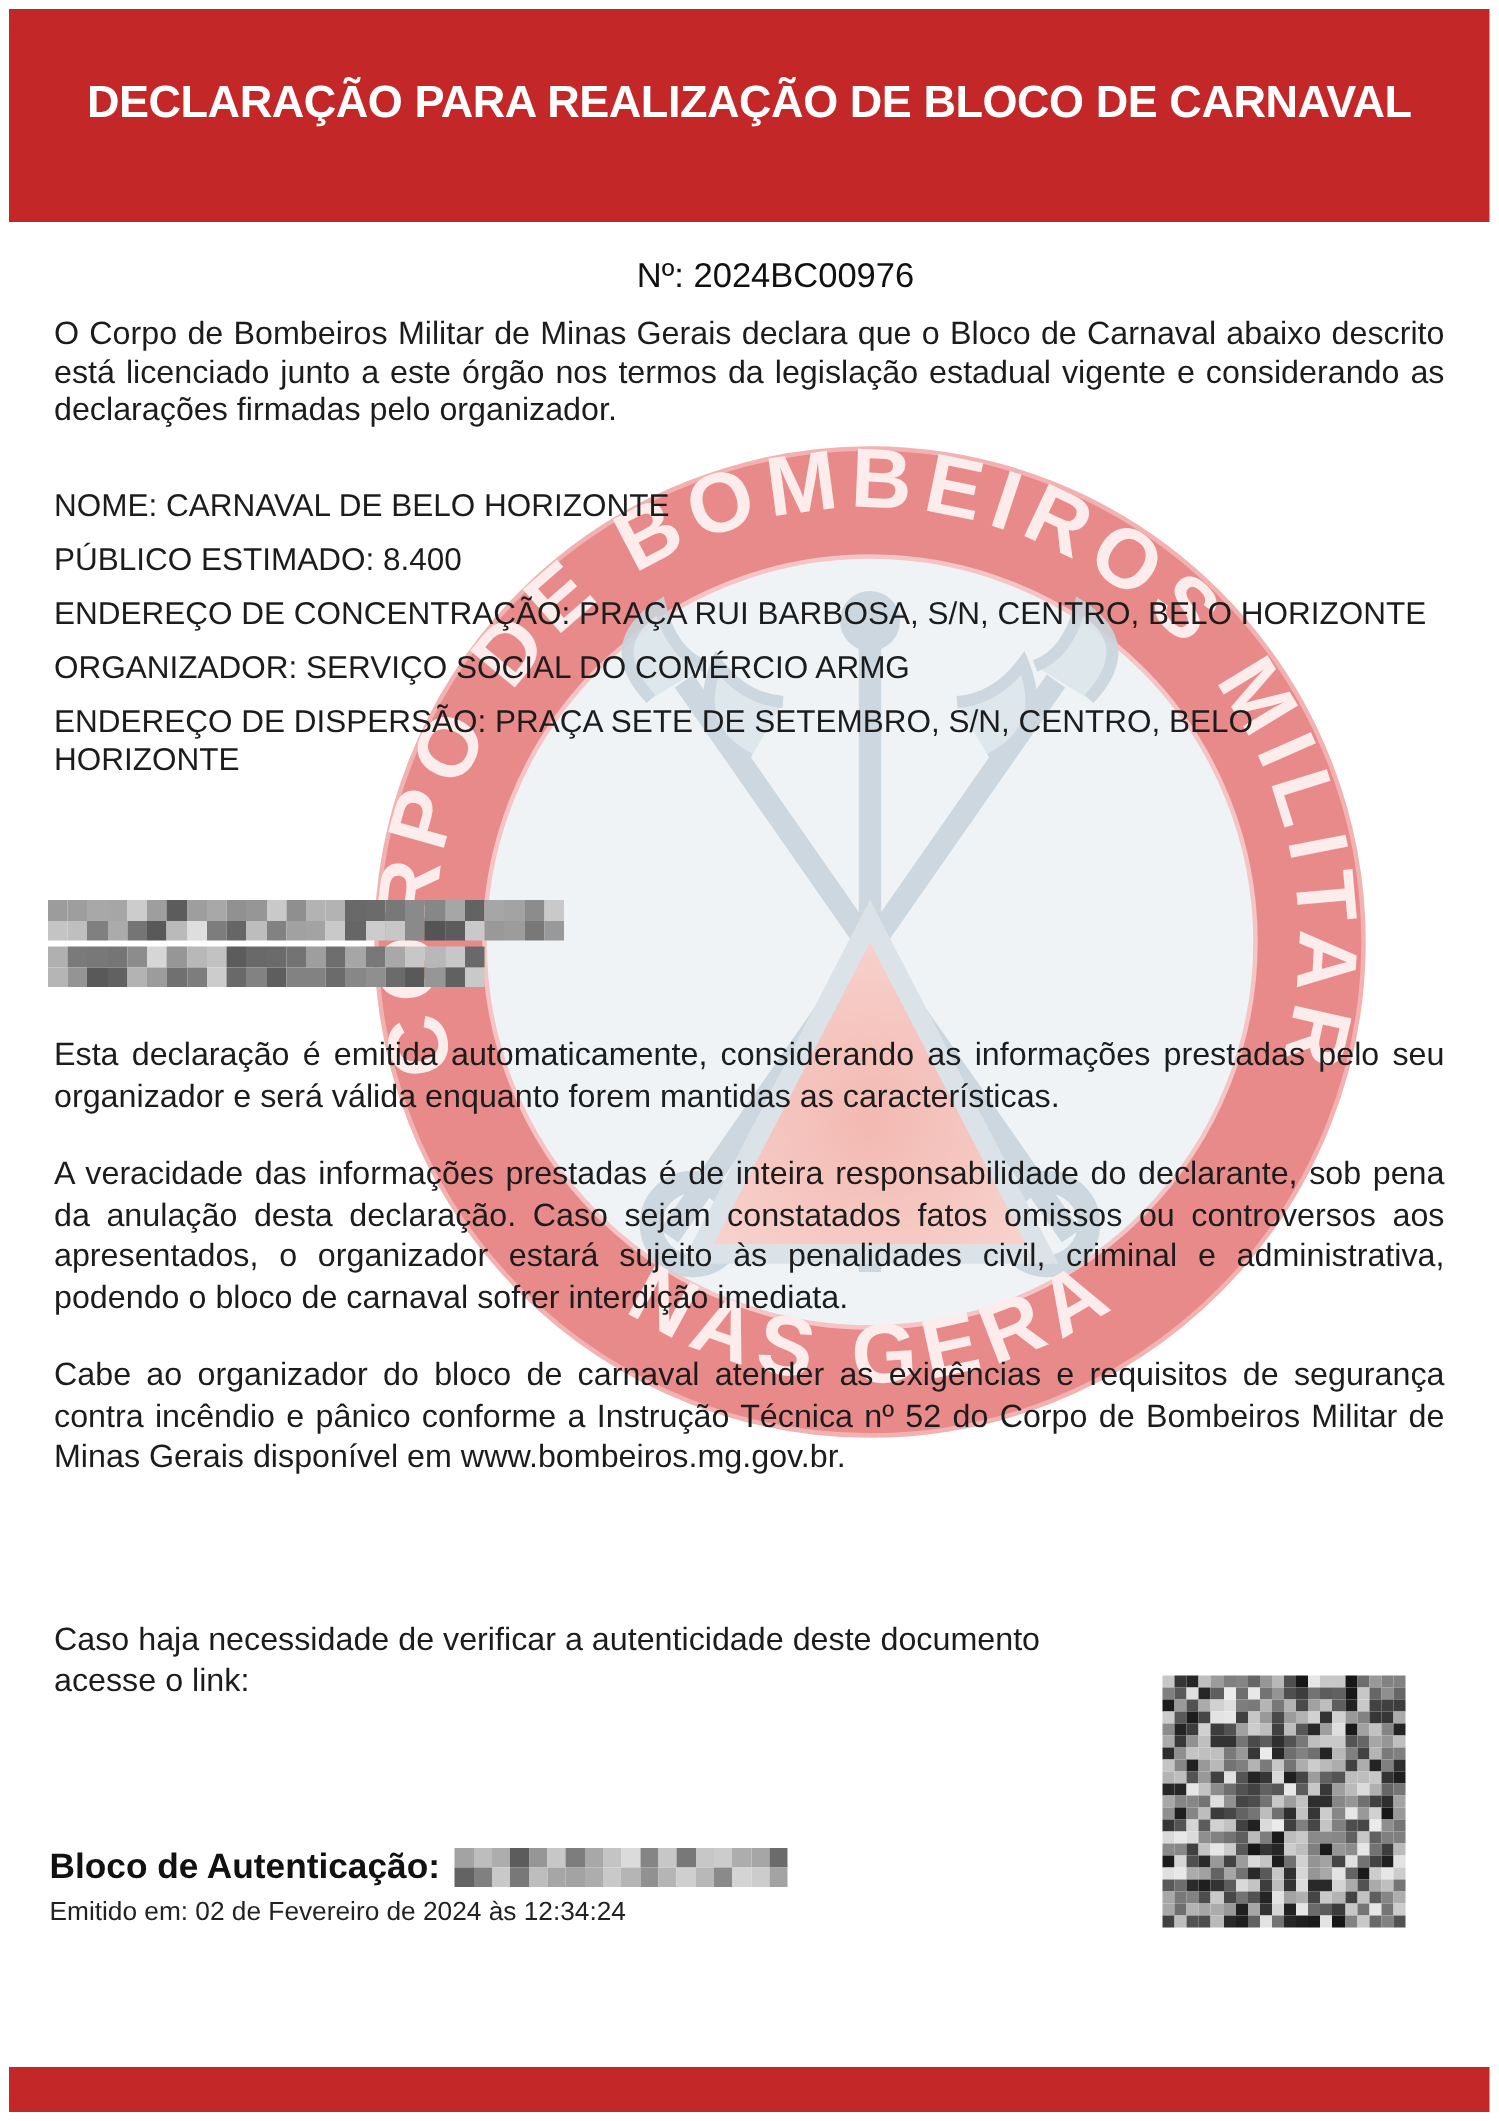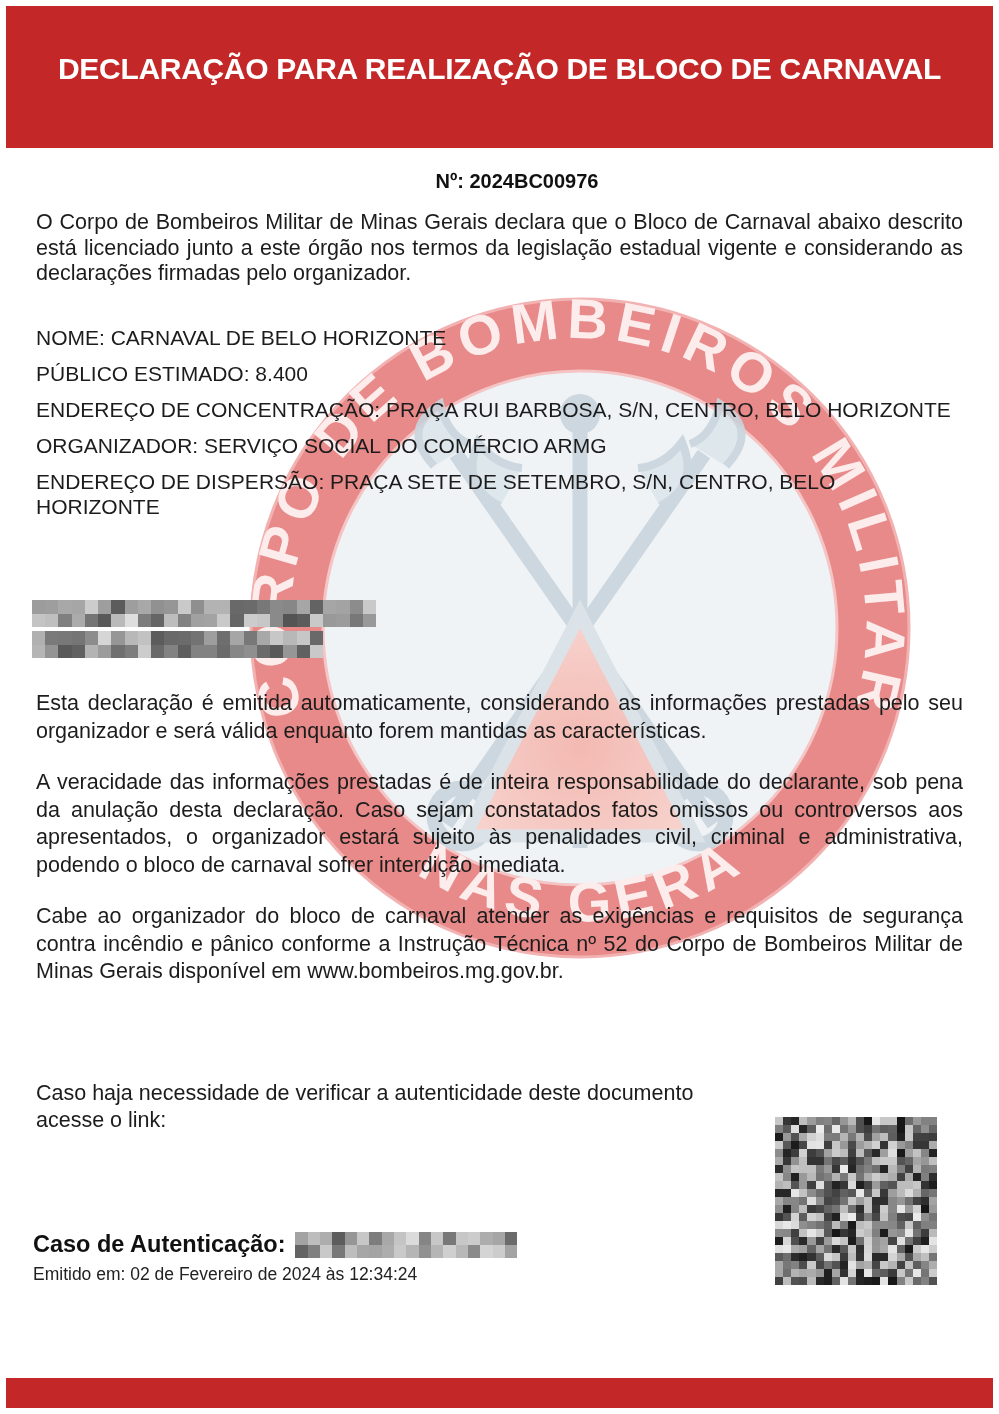--- a/index.html
+++ b/index.html
@@ -18,21 +18,21 @@
   .band-header{top:6px;height:142px;}
   .band-footer{top:1378px;height:30px;}
   .doc-title{
     position:absolute;top:52px;left:0;right:0;
     text-align:center;
     color:#ffffff;font-weight:bold;font-size:30px;letter-spacing:-0.3px;
     white-space:nowrap;
   }
   .doc-number{
     position:absolute;top:170px;left:0;right:0;
-    text-align:center;font-weight:bold;font-size:20px;color:#111;padding-left:35px;
+    text-align:center;font-weight:normal;font-size:23px;color:#111;padding-left:35px;
   }
   .intro{
     position:absolute;top:210px;left:36px;width:927px;
     font-size:21.5px;line-height:25.5px;text-align:justify;
   }
   .fields{
     position:absolute;top:325px;left:36px;width:927px;
     font-size:21px;line-height:25px;
   }
   .fields p{margin:0 0 11px 0;}
@@ -234,21 +234,21 @@
       <p>Esta declaração é emitida automaticamente, considerando as informações prestadas pelo seu organizador e será válida enquanto forem mantidas as características.</p>
       <p>A veracidade das informações prestadas é de inteira responsabilidade do declarante, sob pena da anulação desta declaração. Caso sejam constatados fatos omissos ou controversos aos apresentados, o organizador estará sujeito às penalidades civil, criminal e administrativa, podendo o bloco de carnaval sofrer interdição imediata.</p>
       <p>Cabe ao organizador do bloco de carnaval atender as exigências e requisitos de segurança contra incêndio e pânico conforme a Instrução Técnica nº 52 do Corpo de Bombeiros Militar de Minas Gerais disponível em www.bombeiros.mg.gov.br.</p>
     </div>
 
     <div class="emission">
       <div>Caso haja necessidade de verificar a autenticidade deste documento acesse o link:</div>
     </div>
 
     <div class="authkey">
-      <span>Caso de Autenticação:</span>
+      <span>Bloco de Autenticação:</span>
       <span id="redactKey" class="mosaic m-chave" style="grid-template-columns: repeat(18, 1fr); grid-template-rows: repeat(2, 1fr);">
           <div style="background: rgb(163, 163, 163);"></div>
           <div style="background: rgb(189, 189, 189);"></div>
           <div style="background: rgb(173, 173, 173);"></div>
           <div style="background: rgb(92, 92, 92);"></div>
           <div style="background: rgb(150, 150, 150);"></div>
           <div style="background: rgb(199, 199, 199);"></div>
           <div style="background: rgb(125, 125, 125);"></div>
           <div style="background: rgb(168, 168, 168);"></div>
           <div style="background: rgb(196, 196, 196);"></div>

